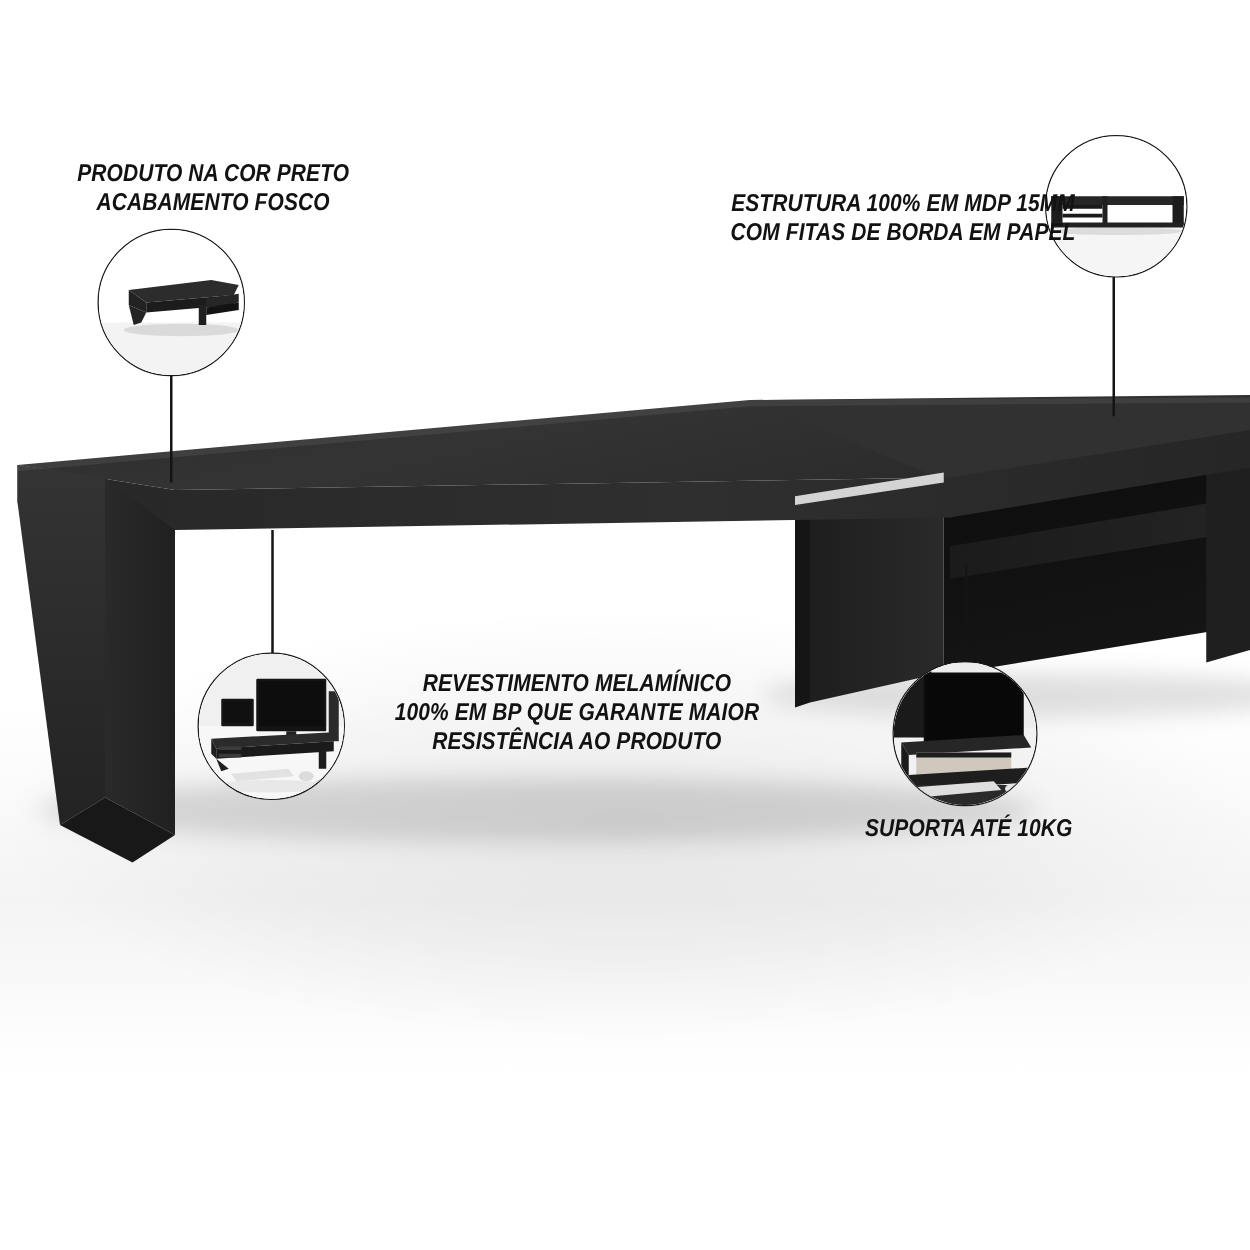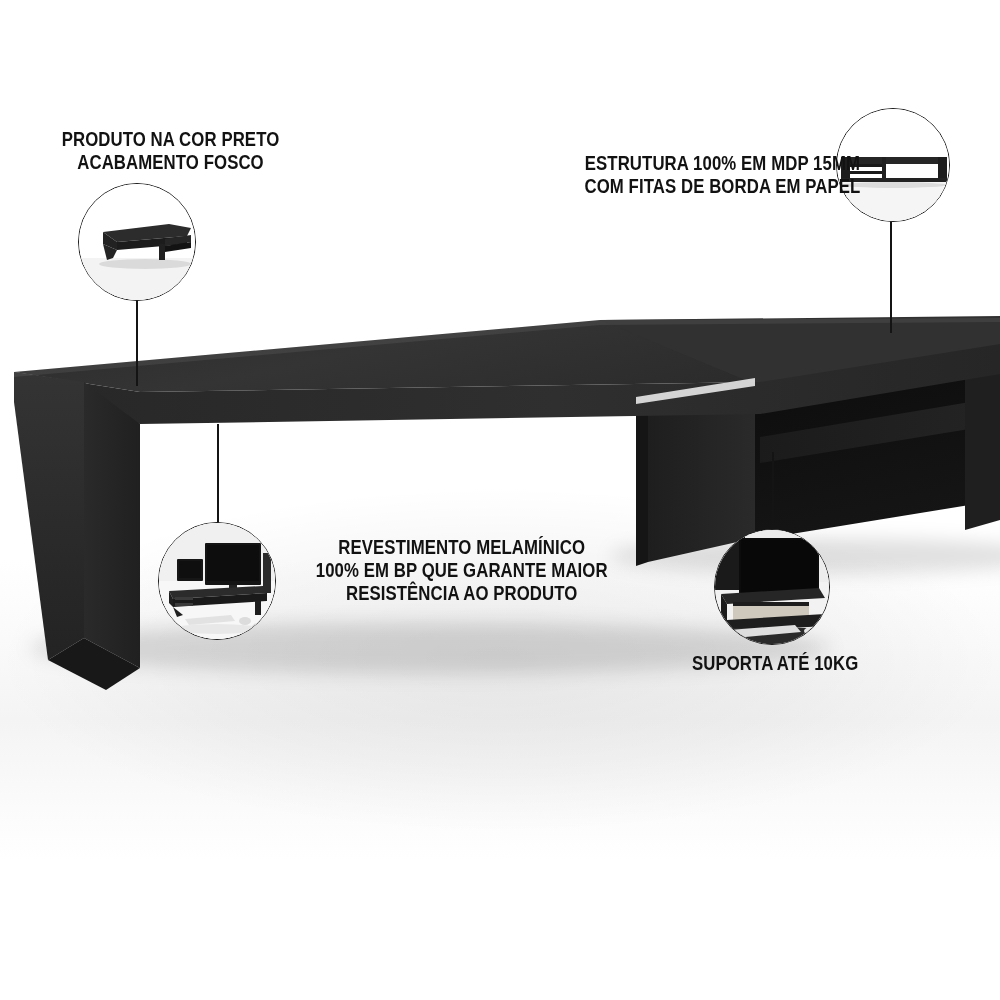--- a/index.html
+++ b/index.html
@@ -7,20 +7,21 @@
     padding: 0;
     background: #ffffff;
   }
   #page {
     position: relative;
     width: 1000px;
     height: 1000px;
     background: #fdba74;
     overflow: hidden;
     font-family: "Liberation Sans", sans-serif;
+    font-style: italic;
   }
 
   
   .backdrop {
     position: absolute;
     left: 0; top: 0;
     width: 1000px; height: 1000px;
     background:
       radial-gradient(ellipse 700px 240px at 500px 660px, rgba(0,0,0,0.065) 0%, rgba(0,0,0,0.03) 45%, rgba(0,0,0,0) 72%),
       linear-gradient(to bottom, #ffffff 0%, #ffffff 56%, #fafafa 64%, #f4f4f4 72%, #ffffff 86%, #ffffff 100%);

